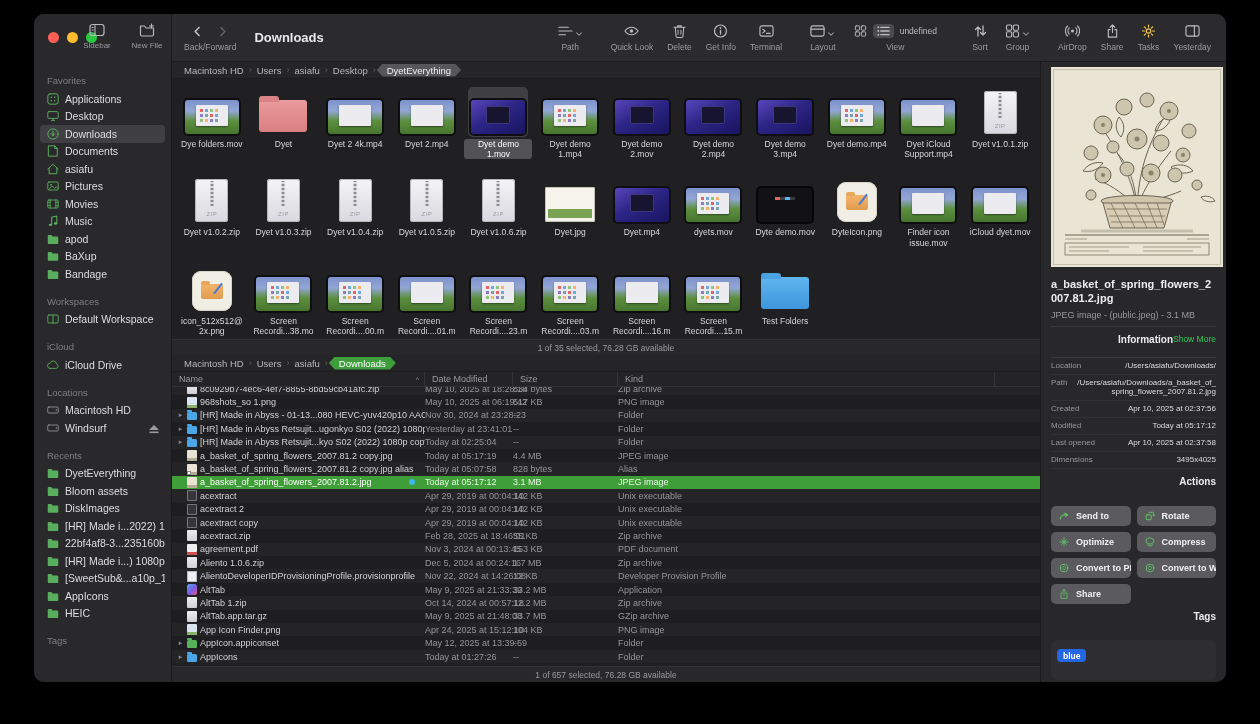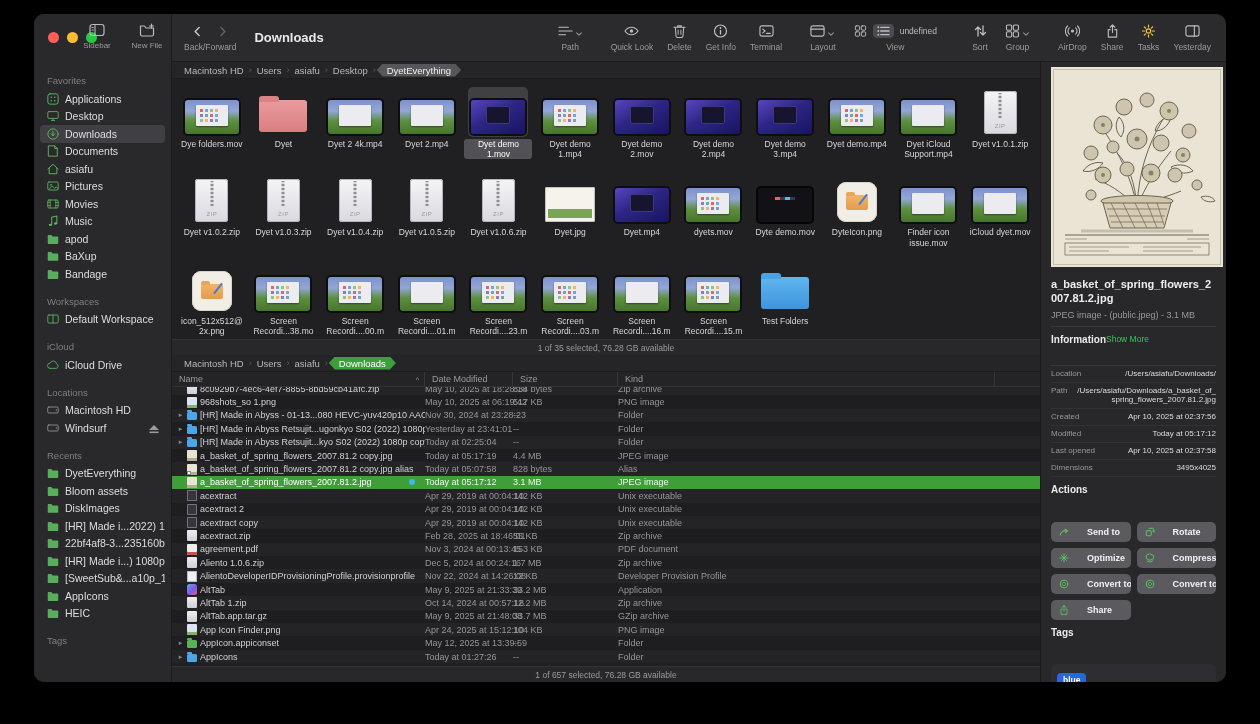--- a/index.html
+++ b/index.html
@@ -109,28 +109,28 @@
   .fi-folder-green{height:8px;margin-top:2px;border-radius:1.5px;background:#55b259}
   .fi-exec{background:#35353c;box-shadow:inset 0 0 0 1px #74747e}
   .fi-pdf{background:#efeeee;box-shadow:inset 0 -3px 0 #d05050}
   .fi-provision{background:#eef0f5;box-shadow:inset 0 0 0 1px #b8bcc8}
   .fi-app{border-radius:2.5px;background:linear-gradient(135deg,#5aa7e8,#7b5ae8 55%,#e85a7b)}
   
   .inspector{flex:1;background:#28282b;border-left:1px solid #1b1b1d;padding:5px 10px 0;overflow:hidden;display:flex;flex-direction:column}
   .preview{width:172px;height:200px;margin:0 auto;flex:none}
   .fname{font-size:11px;font-weight:bold;color:#ededf0;line-height:1.25;margin-top:11px;word-break:break-all}
   .fmeta{font-size:9px;color:#98989d;margin-top:4px;border-bottom:1px solid #39393d;padding-bottom:6px}
-  .sechead{display:flex;justify-content:flex-start;align-items:center;margin-top:7px;padding-bottom:20px;border-bottom:1px solid #39393d}
+  .sechead{display:flex;justify-content:flex-end;align-items:center;margin-top:7px;padding-bottom:12px;border-bottom:1px solid #39393d}
   .sectitle{font-size:10px;font-weight:bold;color:#ebebee}
   .showmore{font-size:8.5px;color:#35c759}
   .frow{display:flex;justify-content:space-between;gap:8px;padding:3.5px 0;border-bottom:1px solid #323236;font-size:8px}
   .flabel{color:#98989d;white-space:nowrap}
   .fvalue{color:#dedee2;font-weight:normal;text-align:right;word-break:break-all}
   .abtns{display:grid;grid-template-columns:1fr 1fr;gap:6px;margin-top:7px}
-  .abtn{height:20px;background:#5a5a5f;border-radius:5px;display:flex;align-items:center;gap:18px;padding:0 8px;font-size:9px;font-weight:bold;color:#f2f2f4;white-space:nowrap;overflow:hidden}
+  .abtn{height:20px;background:#5a5a5f;border-radius:5px;display:flex;align-items:center;gap:7px;padding:0 8px;font-size:9px;font-weight:bold;color:#f2f2f4;white-space:nowrap;overflow:hidden}
   .abtn svg{width:10px;height:10px;flex:none;color:#5cc860}
   .tagbox{margin-top:6px;background:#2e2e32;border-radius:6px;min-height:40px;padding:5px 6px}
   .tag{display:inline-block;color:#fff;font-size:8.5px;font-weight:bold;padding:1.5px 6px;border-radius:4px}
 </style>
 </head>
 <body>
 
 <div class="window">
 
   <aside class="sidebar">

